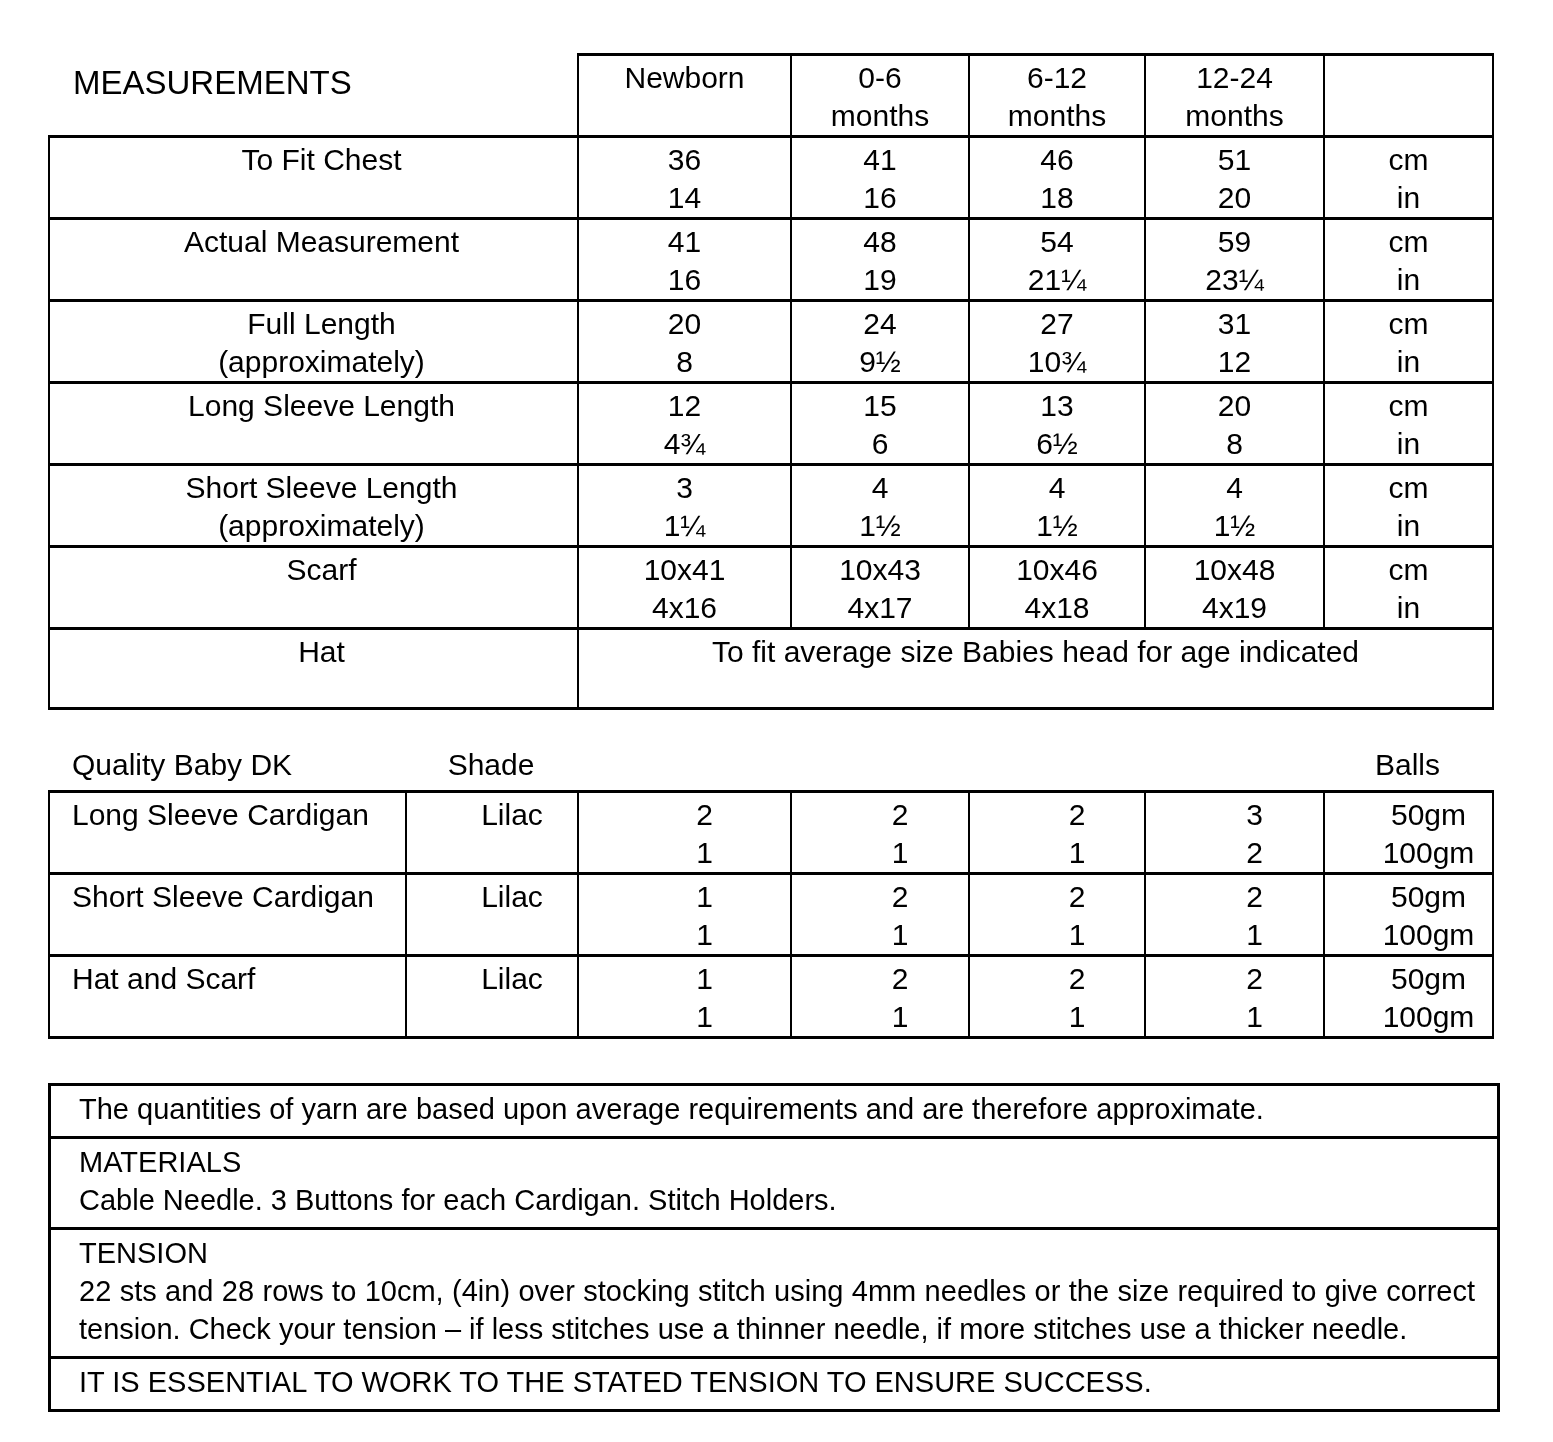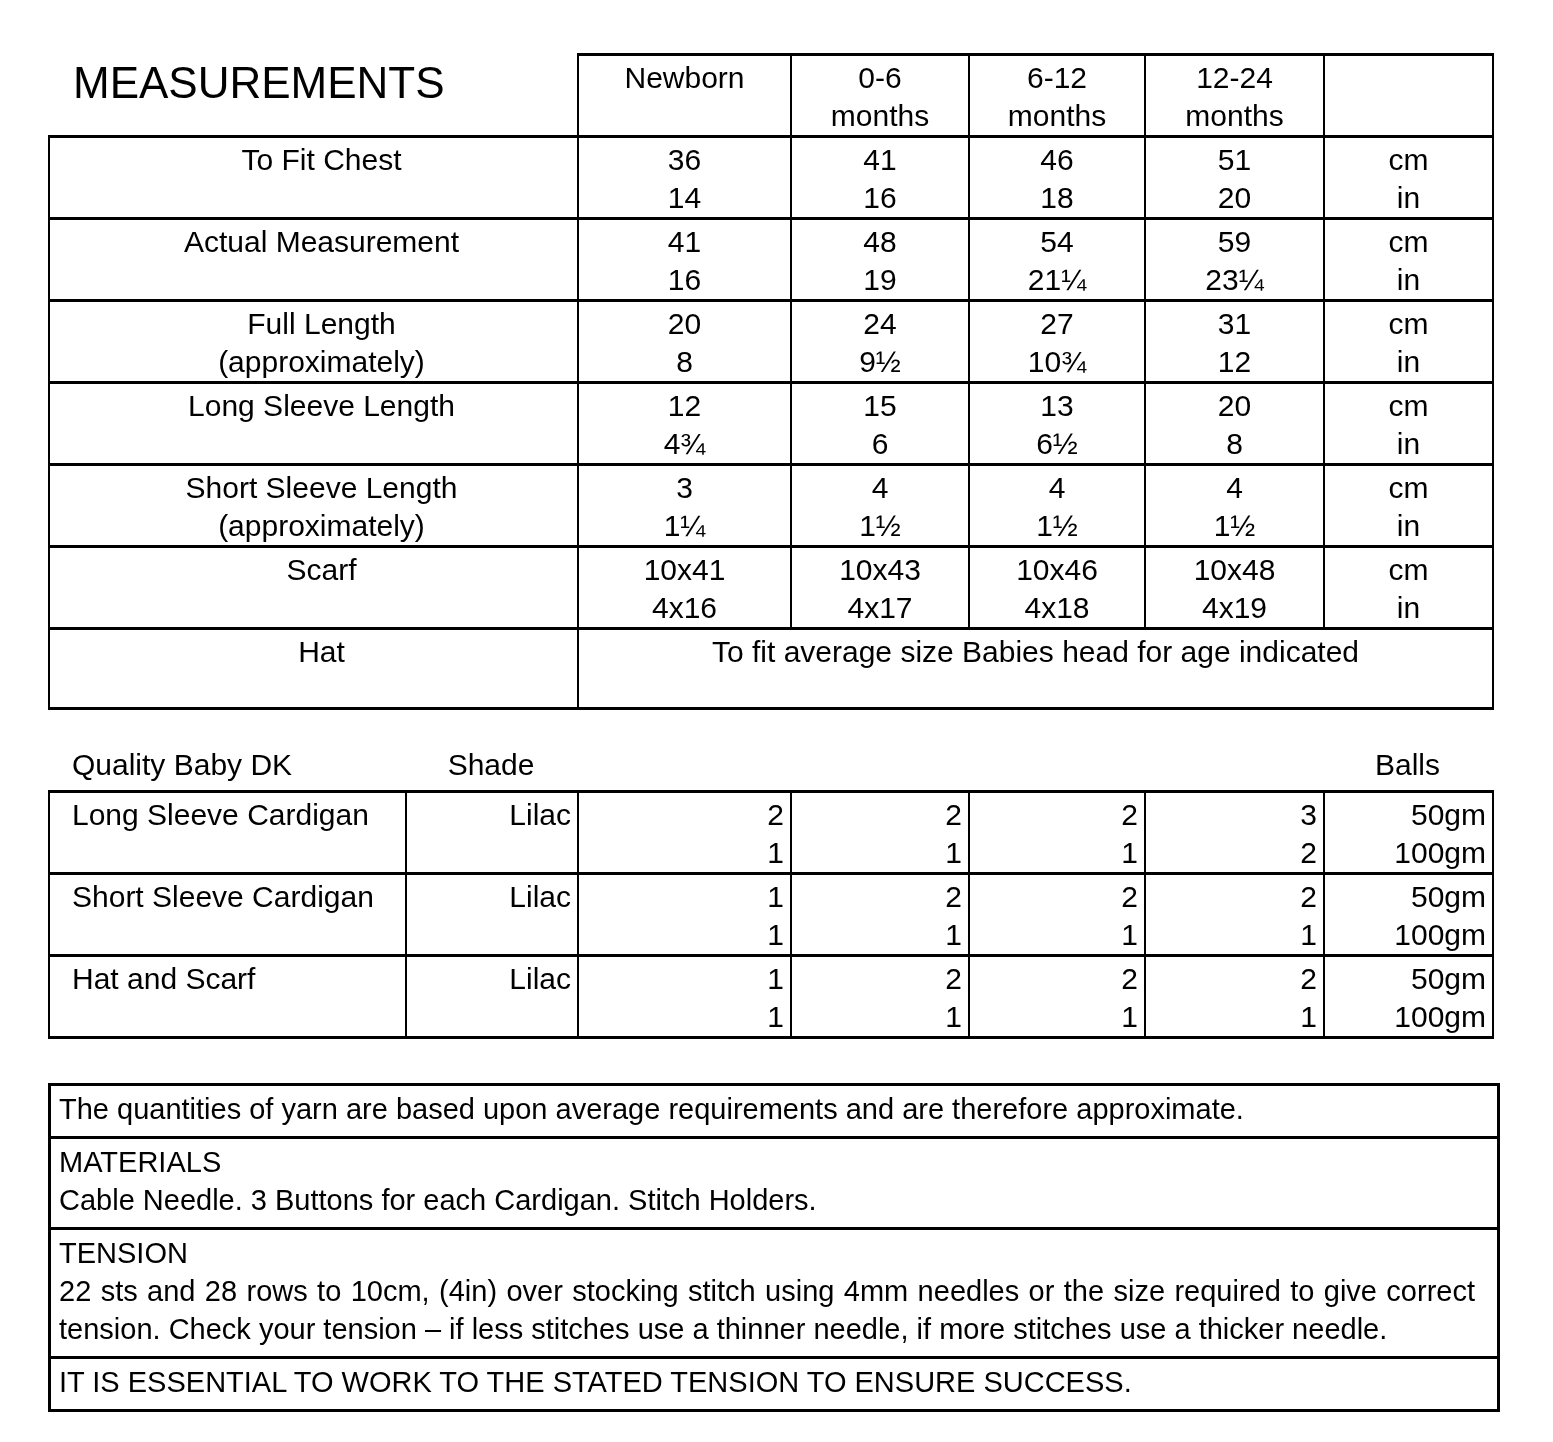--- a/index.html
+++ b/index.html
@@ -19,46 +19,46 @@
 
   
   .t1 td {
     border: 2px solid #000;
     border-top-width: 3px; border-bottom-width: 3px;
     height: 79px; padding: 3px 6px 0 6px;
   }
   .t1 tr.hdr td { height: 79px; }
   .t1 td.title-cell { border-left: none; border-top: none; padding: 4px 0 0 24px; }
   .title {
-    font-size: 44px; line-height: 48px; letter-spacing: 0px;
+    font-size: 33px; line-height: 48px; letter-spacing: 0px;
   }
   td.lbl { padding-left: 22px !important; text-align: center; }
   td.val, td.colhdr { text-align: center; }
   td.hat-span { text-align: center; }
   tr.hat td { height: 80px; }
 
   
   .yarn-hdr { position: relative; width: 1444px; height: 44px; margin-top: 36px; }
   .yarn-hdr span { position: absolute; top: 0; display: inline-block; }
   .yarn-hdr .q { left: 24px; }
   .yarn-hdr .s { left: 357px; width: 172px; text-align: center; }
   .yarn-hdr .b { left: 1275px; width: 169px; text-align: center; }
 
   
   .t2 td {
     border: 2px solid #000;
     border-top-width: 3px; border-bottom-width: 3px;
     height: 80px; padding: 3px 6px 0 6px;
   }
   .t2 td.item { padding-left: 22px; }
-  .t2 td.shade, .t2 td.val { text-align: right; padding-left: 46px; }
+  .t2 td.shade, .t2 td.val { text-align: center; padding-left: 46px; }
 
   
   .notes { width: 1452px; margin-top: 44px; border: 3px solid #000; font-size: 29px; }
-  .note { border-bottom: 3px solid #000; padding: 4px 22px 8px 8px; }
+  .note { border-bottom: 3px solid #000; padding: 4px 22px 8px 28px; }
   .note:last-child { border-bottom: none; }
   .note .just { text-align: justify; }
 </style>
 </head>
 <body>
 
 <div class="page">
 
   <table class="t1">
     <colgroup>

